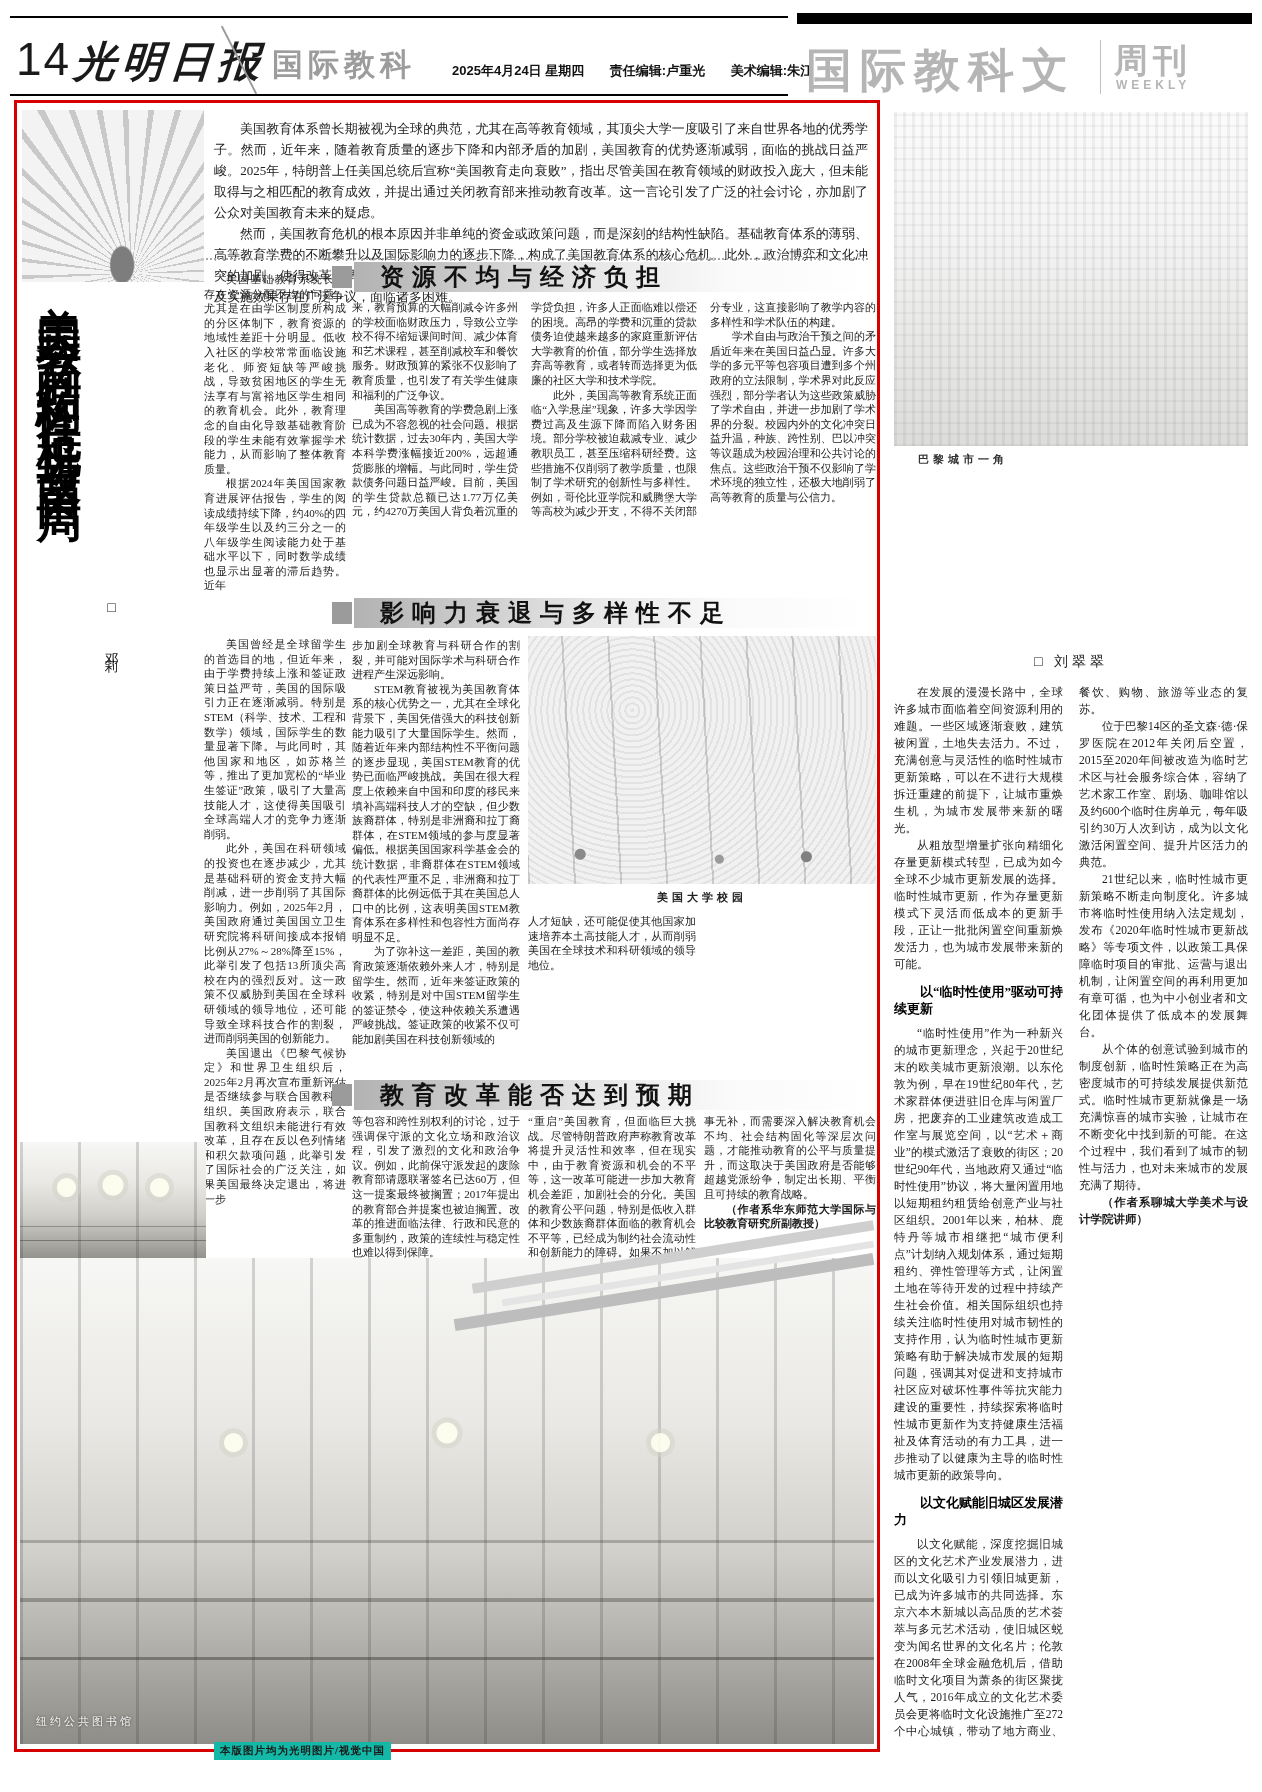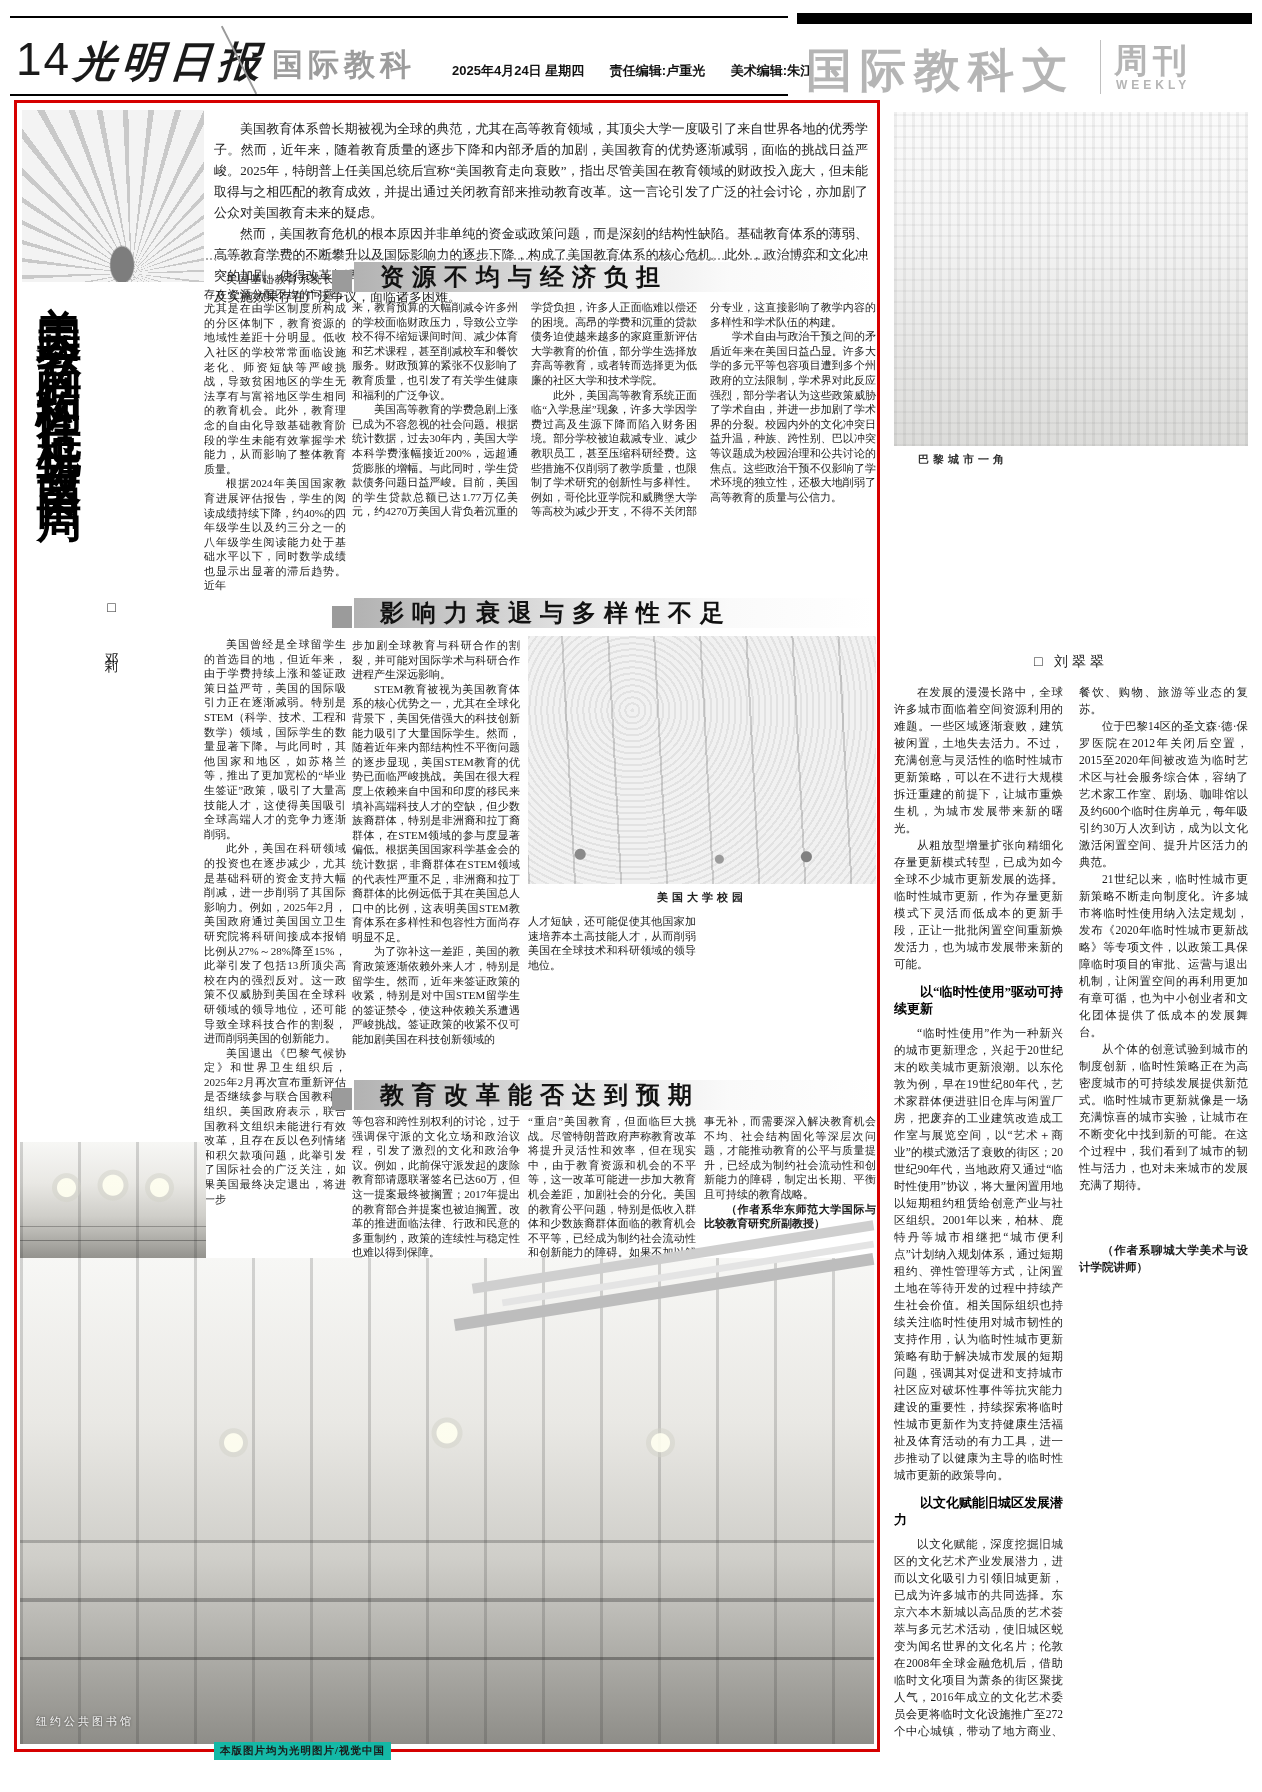--- a/index.html
+++ b/index.html
@@ -24,21 +24,21 @@
   .introtext p{margin:0;text-indent:2em;}
   .dotted{border-top:2px dotted #a8a8a8;height:0;}
   .vtitle{writing-mode:vertical-rl;text-orientation:upright;font-size:45px;font-weight:900;
           letter-spacing:14px;line-height:62px;color:#000;}
   .vauthor{writing-mode:vertical-rl;text-orientation:upright;font-size:14px;letter-spacing:6px;color:#222;}
   .bd{font-size:11px;line-height:14.6px;text-align:justify;color:#1c1c1c;overflow:hidden;}
   .bd p{margin:0;text-indent:2em;}
   .bd p.noind{text-indent:0;}
   .bd p.gap{margin-top:44px;}
   .cols3{column-count:3;column-gap:13px;column-fill:auto;}
-  .sec-head{display:flex;align-items:flex-end;height:30px;}
+  .sec-head{display:flex;align-items:center;height:30px;}
   .sec-head .sq{width:20px;height:22px;background:#9b9b9b;flex:0 0 20px;}
   .sec-head .bar{flex:1;height:30px;margin-left:2px;line-height:30px;
       background:linear-gradient(90deg,#b2b2b2,#e6e6e6 45%,#fafafa 72%,#fff);}
   .sec-head .bar b{font-size:24px;font-weight:900;letter-spacing:8px;padding-left:26px;color:#111;}
   .pcap{font-size:11px;font-weight:700;letter-spacing:4px;text-align:center;color:#222;}
   .credit{font-weight:700;}
   
   .ph{background:#eee;}
   .ph-book{background:
       radial-gradient(ellipse at 55% 90%, #7d7d7d 0 8%, transparent 9%),
@@ -66,21 +66,21 @@
   .liblabel{color:#f4f4f4;font-size:11px;letter-spacing:3px;text-shadow:0 0 3px rgba(0,0,0,0.55);}
   .photocredit{background:#14b8a6;font-size:10.5px;font-weight:700;letter-spacing:1px;text-align:center;padding:2px 6px;margin-left:36px;}
   
   .sbcap{font-size:11px;font-weight:700;letter-spacing:4px;color:#333;}
   .sbtitle{font-size:40px;font-weight:900;letter-spacing:6px;text-align:center;line-height:58px;color:#000;}
   .sbauthor{font-size:14px;letter-spacing:4px;text-align:center;color:#222;margin-top:15px;}
   .sbbody{column-count:2;column-gap:16px;column-fill:auto;font-size:11.5px;line-height:17px;
           text-align:justify;color:#1c1c1c;overflow:hidden;}
   .sbbody p{margin:0;text-indent:2em;}
   .sbbody h3{font-size:13px;font-weight:900;margin:10px 0 8px 0;text-indent:2em;color:#000;}
-  .sbbody .credit{text-indent:2em;margin-top:48px;}
+  .sbbody .credit{text-indent:2em;}
 </style>
 </head>
 <body>
 
 <div id="page">
 
   <div class="abs rule" style="left:10px;top:16px;width:778px;height:2px;"></div>
   <div class="abs rule" style="left:797px;top:13px;width:455px;height:11px;"></div>
 
   <div class="abs pagenum" style="left:16px;top:32px;">14</div>
@@ -153,21 +153,21 @@
     <span class="sq"></span>
     <span class="bar"><b>教育改革能否达到预期</b></span>
   </div>
   <div class="abs bd" style="left:352px;top:1114px;width:168px;height:250px;">
     <p class="noind">等包容和跨性别权利的讨论，过于强调保守派的文化立场和政治议程，引发了激烈的文化和政治争议。例如，此前保守派发起的废除教育部请愿联署签名已达60万，但这一提案最终被搁置；2017年提出的教育部合并提案也被迫搁置。改革的推进面临法律、行政和民意的多重制约，政策的连续性与稳定性也难以得到保障。</p>
   </div>
   <div class="abs bd" style="left:528px;top:1114px;width:168px;height:250px;">
     <p class="noind">“重启”美国教育，但面临巨大挑战。尽管特朗普政府声称教育改革将提升灵活性和效率，但在现实中，由于教育资源和机会的不平等，这一改革可能进一步加大教育机会差距，加剧社会的分化。美国的教育公平问题，特别是低收入群体和少数族裔群体面临的教育机会不平等，已经成为制约社会流动性和创新能力的障碍。如果不加以解决，贫困和弱势群体将越来越难以进入优质的教育系统，这不仅影响了社会阶层的流动性，还将威胁到国家的经济创新和长期竞争力。因此，美国教育改革仅停留在行政调整层面恐于</p>
   </div>
   <div class="abs bd" style="left:704px;top:1114px;width:172px;height:130px;">
-    <p class="noind">事无补，而需要深入解决教育机会不均、社会结构固化等深层次问题，才能推动教育的公平与质量提升，已经成为制约社会流动性和创新能力的障碍，制定出长期、平衡且可持续的教育战略。</p>
+    <p class="noind">事无补，而需要深入解决教育机会不均、社会结构固化等深层次问题，才能推动教育的公平与质量提升，而这取决于美国政府是否能够超越党派纷争，制定出长期、平衡且可持续的教育战略。</p>
     <p class="credit">（作者系华东师范大学国际与比较教育研究所副教授）</p>
   </div>
 
   <div class="abs ph ph-lib" style="left:20px;top:1142px;width:186px;height:120px;"></div>
   <div class="abs ph ph-lib" style="left:20px;top:1258px;width:854px;height:486px;"></div>
   <div class="abs stripe" style="left:470px;top:1252px;width:406px;background:#cfcfcf;"></div>
   <div class="abs stripe" style="left:500px;top:1270px;width:376px;height:7px;background:#e4e4e4;"></div>
   <div class="abs stripe" style="left:452px;top:1286px;width:424px;height:12px;background:#bdbdbd;"></div>
   <div class="abs liblabel" style="left:36px;top:1714px;">纽约公共图书馆</div>
   <div class="abs photocredit" style="left:178px;top:1742px;">本版图片均为光明图片/视觉中国</div>

